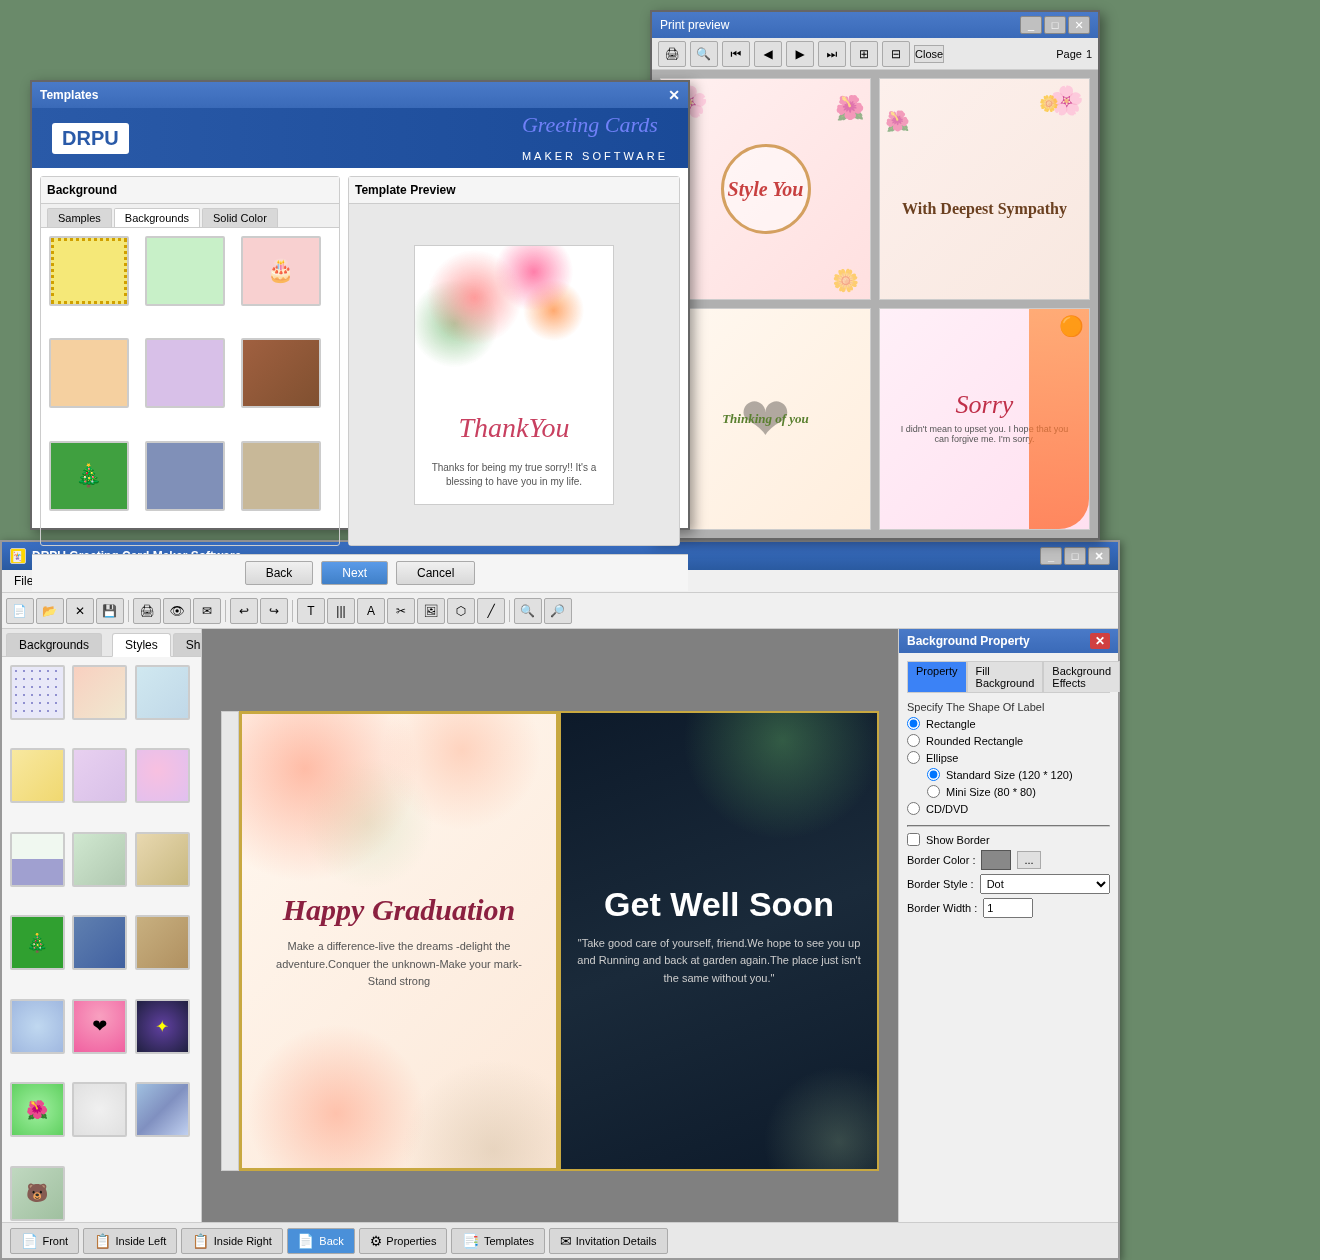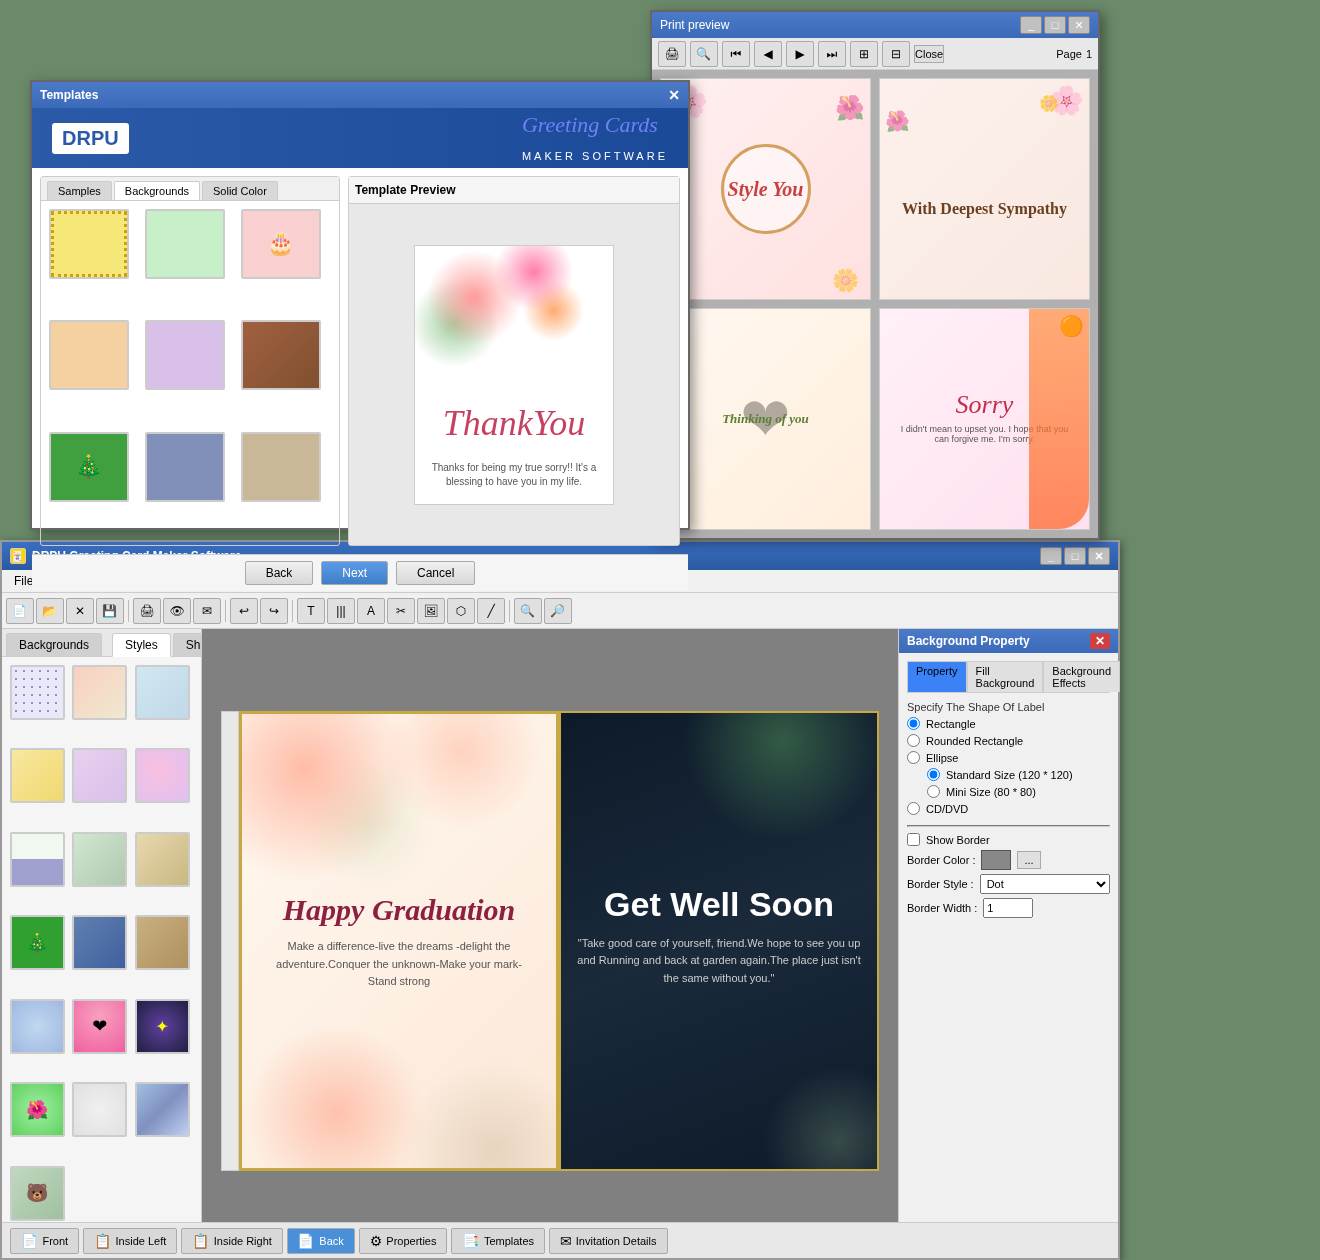--- a/index.html
+++ b/index.html
@@ -502,21 +502,21 @@
       left: 0;
       width: 100%;
       height: 50%;
       background: radial-gradient(circle at 30% 40%, #ff9090 0%, transparent 30%),
                   radial-gradient(circle at 60% 20%, #ff70a0 0%, transparent 25%),
                   radial-gradient(circle at 70% 50%, #ffa060 0%, transparent 20%),
                   radial-gradient(circle at 20% 60%, #90c890 0%, transparent 25%);
       opacity: 0.9;
     }
     .preview-text-thankyou {
-      font-size: 36px;
+      font-size: 28px;
       font-style: italic;
       color: #c84060;
       font-family: Georgia, serif;
       position: absolute;
       bottom: 60px;
       left: 50%;
       transform: translateX(-50%);
       white-space: nowrap;
     }
     .preview-subtext {
@@ -604,20 +604,21 @@
 
   <div class="drpu-header">
     <div class="drpu-logo">DRPU</div>
     <div class="drpu-title">
       <span style="color:#7080f8; font-style:italic; font-family:Georgia,serif; font-size:22px;">Greeting Cards</span><br>
       <span style="color:white; font-size:11px; letter-spacing:3px; font-style:normal;">MAKER SOFTWARE</span>
     </div>
   </div>
   <div class="dialog-body">
     <div class="dialog-left">
+      <div class="dialog-left-header">Background</div>
       <div class="dialog-left-tabs">
         <div class="dlg-tab">Samples</div>
         <div class="dlg-tab active">Backgrounds</div>
         <div class="dlg-tab">Solid Color</div>
       </div>
       <div class="bg-grid-dialog">
         <div class="bg-thumb-sm bg-yellow selected">
           <div style="width:100%; height:100%; background:#f5e878; border:3px dotted #d0a000;"></div>
         </div>
         <div class="bg-thumb-sm">

